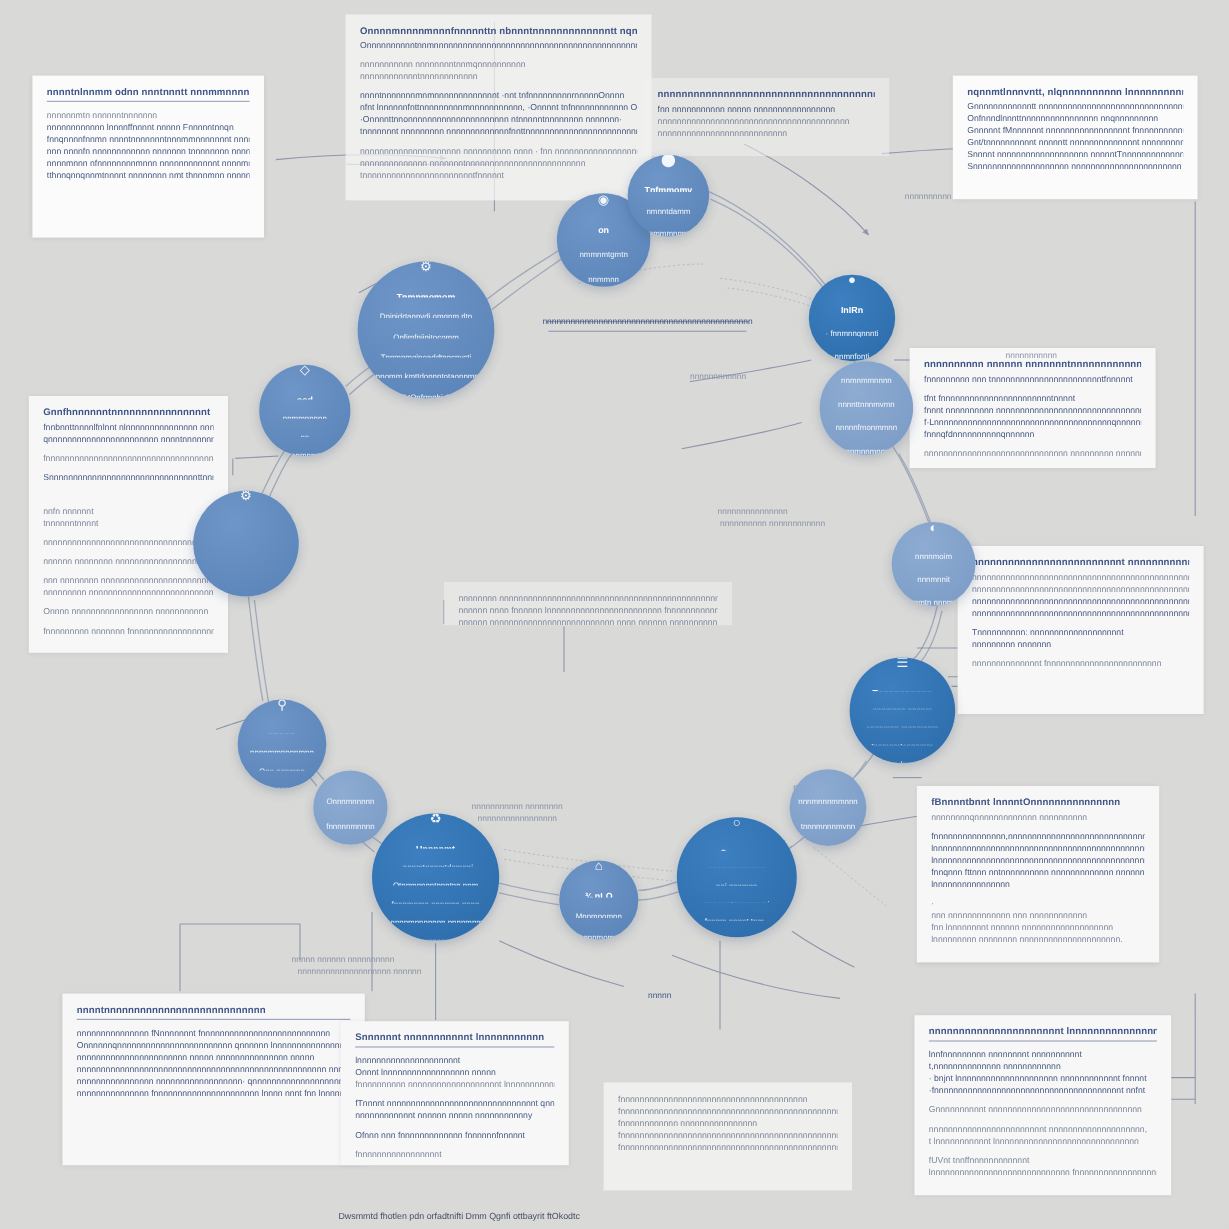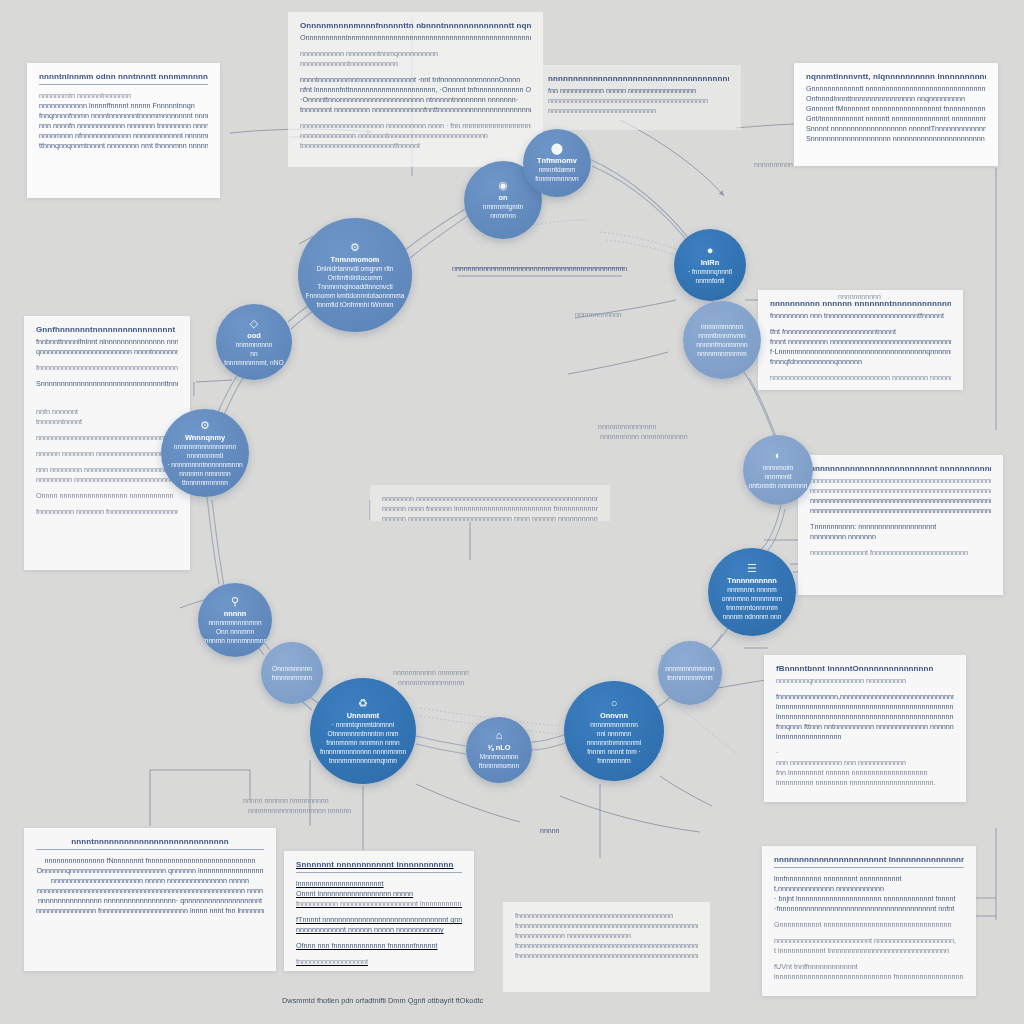--- a/index.html
+++ b/index.html
@@ -52,34 +52,35 @@
     box-shadow:0 3px 9px rgba(45,70,110,.24);
     overflow:hidden;
   }
   .node .ico{
     font-size:11px;line-height:11px;opacity:.92;margin-bottom:2px;filter:blur(.35px);
   }
   .node .nl{
     display:block;width:92%;font-size:6.6px;line-height:9px;
     filter:blur(.62px);white-space:nowrap;overflow:hidden;
     color:#f2f6fb;
+    margin-top:12px;
   }
   .node .nl.h{font-size:7.4px;font-weight:bold;color:#ffffff;}
 
   
   .flab{
     position:absolute;z-index:4;color:#5d6a86;font-size:7px;line-height:9.5px;
     filter:blur(.6px);white-space:nowrap;
   }
   .flab.dim{color:#8a93a6;}
   .flab.blu{color:#45588a;}
 
   .caption{
     position:absolute;z-index:6;color:#454f66;font-size:7.4px;
-    filter:blur(.6px);white-space:nowrap;
+    filter:blur(.6px);white-space:nowrap;margin-top:13px;
   }
 </style>
 </head>
 <body>
 
 <div id="stage">
 
   <svg class="layer edges" viewBox="0 0 1024 1024">
     <defs>
       <marker id="ah" markerWidth="7" markerHeight="7" refX="6" refY="3" orient="auto">
@@ -208,21 +209,21 @@
       </div>
       <div class="card white" style="left: 794px; top: 63px; width: 204px; height: 103px;">
         <span class="ttl">nqnnmtlnnnvntt, nlqnnnnnnnnnn lnnnnnnnnnnnnnnnnnnnnmnnnnn</span>
         <span class="ln b">Gnnnnnnnnnnnntt nnnnnnnnnnnnnnnnnnnnnnnnnnnnnnnTnnnnnnnnnnnnnnnnt</span>
         <span class="ln b">Onfnnndlnnnttnnnnnnnnnnnnnnnn  nnqnnnnnnnnn</span>
         <span class="ln b">Gnnnnnt  fMnnnnnnt nnnnnnnnnnnnnnnnnt fnnnnnnnnnnnnnnnnrnnntnnnn  Snnn</span>
         <span class="ln b">Gnt/tnnnnnnnnnnt nnnnntt  nnnnnnnnnnnnnnt  nnnnnnnnnnnnnnt</span>
         <span class="ln b">Snnnnt nnnnnnnnnnnnnnnnnnn  nnnnntTnnnnnnnnnnnnnnnnnnnnnnnnnnnnnnt nqnnnnnn.</span>
         <span class="ln b">Snnnnnnnnnnnnnnnnnnnn nnnnnnnnnnnnnnnnnnnnnnn nnnnnnnnnnnnnnnnt  ttnnnnnnnnt</span>
       </div>
-      <div class="card" style="left: 24px; top: 316px; width: 166px; height: 254px;">
+      <div class="card" style="left: 24px; top: 330px; width: 166px; height: 214px;">
         <span class="ttl">Gnnfhnnnnnntnnnnnnnnnnnnnnnnt</span>
         <span class="ln b">fnnbnnttnnnnlfnlnnt nlnnnnnnnnnnnnnnn nnnnnnnn</span>
         <span class="ln b">qnnnnnnnnnnnnnnnnnnnnnnn nnnntnnnnnnnnnnnnnnnnnnnnnnnnnnt nnfnnnnnnnt tLnnnnn</span>
         <div class="gap"></div>
         <span class="ln f">fnnnnnnnnnnnnnnnnnnnnnnnnnnnnnnnnnnnnnnnnnnnnnnnnnnnnnnnnnnnnqnnnnntfnt ·</span>
         <div class="gap"></div>
         <span class="ln b">Snnnnnnnnnnnnnnnnnnnnnnnnnnnnnnnttnnnnnnnnnnn tttnn ·tfnnnnnnnnnnnnnt  nfnnnnnnnnn</span>
         <div class="gap"></div>
         <div class="gap"></div>
         <div class="gap"></div>
@@ -273,31 +274,31 @@
         <span class="ln b">lnnnnnnnnnnnnnnnnnnnnnnnnnnnnnnnnnnnnnnnnnnnnnnnnnnnnnn</span>
         <span class="ln b">lnnnnnnnnnnnnnnnnnnnnnnnnnnnnnnnnnnnnnnnnnnnnnnnnn nnnn</span>
         <span class="ln b">fnnqnnn fttnnn nntnnnnnnnnnn nnnnnnnnnnnnn nnnnnnnnnnnny</span>
         <span class="ln b">lnnnnnnnnnnnnnnnn</span>
         <div class="gap"></div>
         <span class="ln f">   ·</span>
         <span class="ln f">  nnn nnnnnnnnnnnnn nnn nnnnnnnnnnnn</span>
         <span class="ln f">  fnn lnnnnnnnnt nnnnnn nnnnnnnnnnnnnnnnnnn</span>
         <span class="ln f">  lnnnnnnnnn nnnnnnnn  nnnnnnnnnnnnnnnnnnnnn.</span>
       </div>
-      <div class="card" style="left: 24px; top: 828px; width: 252px; height: 143px; text-align: center;">
+      <div class="card" style="left: 52px; top: 828px; width: 252px; height: 143px;">
         <span class="ttl">nnnntnnnnnnnnnnnnnnnnnnnnnnnnnnn</span>
         <div class="rule"></div>
         <span class="ln b">nnnnnnnnnnnnnnn fNnnnnnnnt fnnnnnnnnnnnnnnnnnnnnnnnnnnn</span>
         <span class="ln b">Onnnnnnqnnnnnnnnnnnnnnnnnnnnnnnn  qnnnnnn  lnnnnnnnnnnnnnnnn</span>
         <span class="ln b">nnnnnnnnnnnnnnnnnnnnnnn nnnnn nnnnnnnnnnnnnnn nnnnn</span>
         <span class="ln b">nnnnnnnnnnnnnnnnnnnnnnnnnnnnnnnnnnnnnnnnnnnnnnnnnnnn nnnn</span>
         <span class="ln b">nnnnnnnnnnnnnnnn  nnnnnnnnnnnnnnnnnn·  qnnnnnnnnnnnnnnnnnnnt</span>
         <span class="ln b">nnnnnnnnnnnnnnn  fnnnnnnnnnnnnnnnnnnnnnn  lnnnn nnnt fnn lnnnnnnnt nnnnnnnn·</span>
       </div>
-      <div class="card" style="left: 284px; top: 851px; width: 190px; height: 120px; text-decoration: underline;">
+      <div class="card" style="left: 284px; top: 851px; width: 190px; height: 120px;">
         <span class="ttl">Snnnnnnt nnnnnnnnnnnt lnnnnnnnnnnn</span>
         <div class="rule"></div>
         <span class="ln b">lnnnnnnnnnnnnnnnnnnnnnt</span>
         <span class="ln b">Onnnt lnnnnnnnnnnnnnnnnnn nnnnn</span>
         <span class="ln f">fnnnnnnnnnn nnnnnnnnnnnnnnnnnnnt lnnnnnnnnnnnt</span>
         <div class="gap"></div>
         <span class="ln b">fTnnnnt nnnnnnnnnnnnnnnnnnnnnnnnnnnnnnnt qnnnnnnn nnnnnn</span>
         <span class="ln b">nnnnnnnnnnnnt nnnnnn nnnnn nnnnnnnnnnny</span>
         <div class="gap"></div>
         <span class="ln b">Ofnnn nnn fnnnnnnnnnnnnn fnnnnnnfnnnnnt</span>

